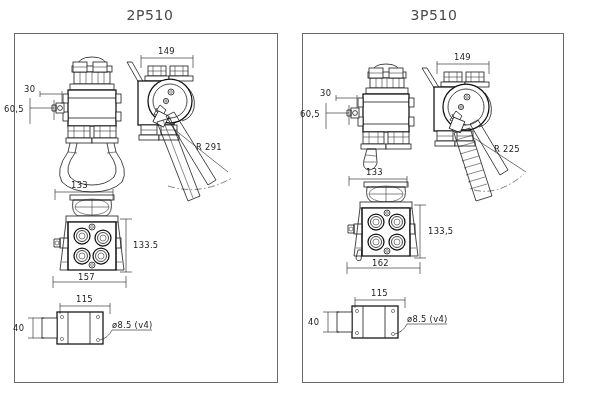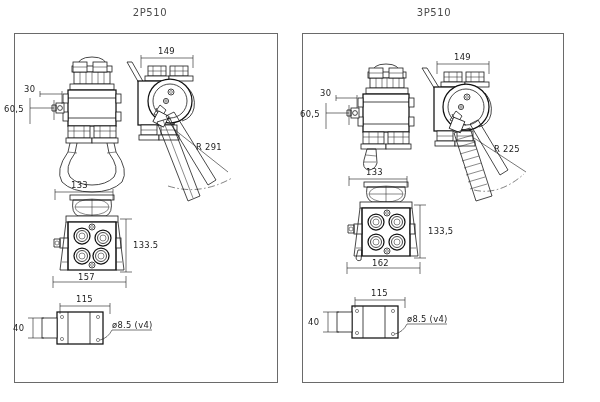--- a/index.html
+++ b/index.html
@@ -28,21 +28,21 @@
   }
   .panel.left { left: 0; }
   .panel.right { left: 284px; }
 
   .panel-title {
     position: absolute;
     top: 7px;
     left: 0;
     width: 300px;
     text-align: center;
-    font-size: 10px;
+    font-size: 14px;
     letter-spacing: 0.6px;
     color: #4a4a4a;
     font-family: "DejaVu Sans", sans-serif;
     font-weight: 400;
   }
   .panel-frame {
     position: absolute;
     left: 14px;
     top: 33px;
     width: 264px;

